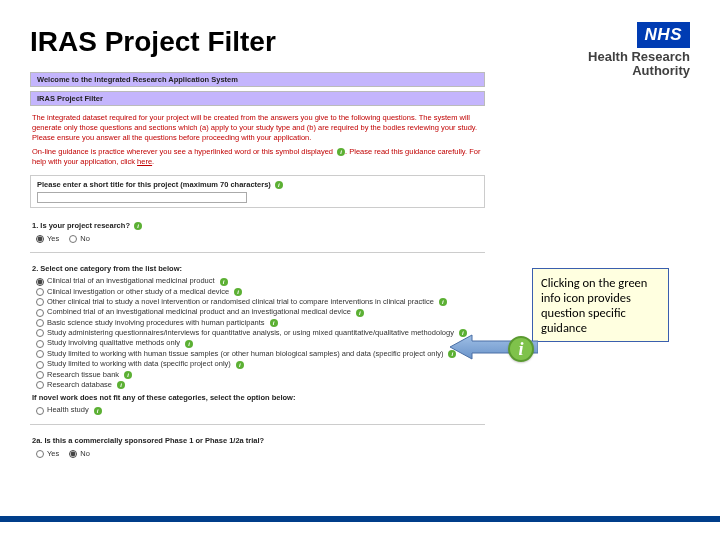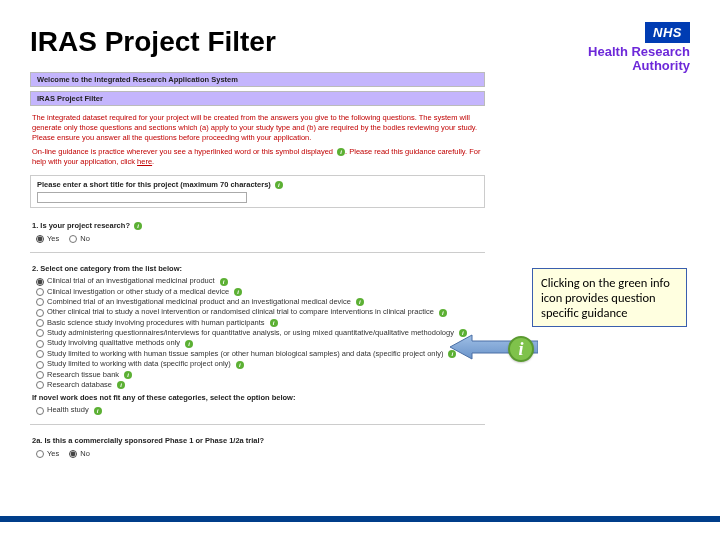--- a/index.html
+++ b/index.html
@@ -30,27 +30,27 @@
     top: 22px;
     text-align: right;
   }
   .nhs-box {
     display: inline-block;
     background: #003cb3;
     color: #fff;
     font-weight: bold;
     font-style: italic;
     padding: 3px 8px;
-    font-size: 13px;
+    font-size: 17px;
     letter-spacing: 0.5px;
     margin-bottom: 2px;
     text-align: right;
   }
   .hra-text {
-    color: #6d28d9;
+    color: #404040;
     font-size: 13px;
     line-height: 1.05;
     font-weight: 600;
   }
   .panel {
     position: absolute;
     left: 30px;
     top: 72px;
     width: 455px;
     font-size: 7.5px;
@@ -142,21 +142,21 @@
   }
   .sub-note {
     font-weight: bold;
     color: #222;
     margin: 4px 0 3px 0;
   }
   .callout {
     position: absolute;
     left: 532px;
     top: 268px;
-    width: 155px;
+    width: 137px;
     background: #ffffe0;
     border: 1.5px solid #3a5fae;
     padding: 6px 8px;
     font-family: Calibri, Arial, sans-serif;
     font-size: 12.5px;
     line-height: 1.2;
     color: #000;
   }
   .big-info {
     position: absolute;
@@ -249,26 +249,26 @@
             <span class="opt-label">Clinical trial of an investigational medicinal product</span>
             <span class="info-icon">i</span>
           </label>
       <label class="opt">
             <input type="radio" name="q2" style="">
             <span class="opt-label">Clinical investigation or other study of a medical device</span>
             <span class="info-icon">i</span>
           </label>
       <label class="opt">
             <input type="radio" name="q2" style="">
+            <span class="opt-label">Other clinical trial to study a novel intervention or randomised clinical trial to compare interventions in clinical practice</span>
+            <span class="info-icon">i</span>
+          </label>
+      <label class="opt">
+            <input type="radio" name="q2" style="">
             <span class="opt-label">Combined trial of an investigational medicinal product and an investigational medical device</span>
-            <span class="info-icon">i</span>
-          </label>
-      <label class="opt">
-            <input type="radio" name="q2" style="">
-            <span class="opt-label">Other clinical trial to study a novel intervention or randomised clinical trial to compare interventions in clinical practice</span>
             <span class="info-icon">i</span>
           </label>
       <label class="opt">
             <input type="radio" name="q2" style="">
             <span class="opt-label">Basic science study involving procedures with human participants</span>
             <span class="info-icon">i</span>
           </label>
       <label class="opt">
             <input type="radio" name="q2" style="">
             <span class="opt-label">Study administering questionnaires/interviews for quantitative analysis, or using mixed quantitative/qualitative methodology</span>

